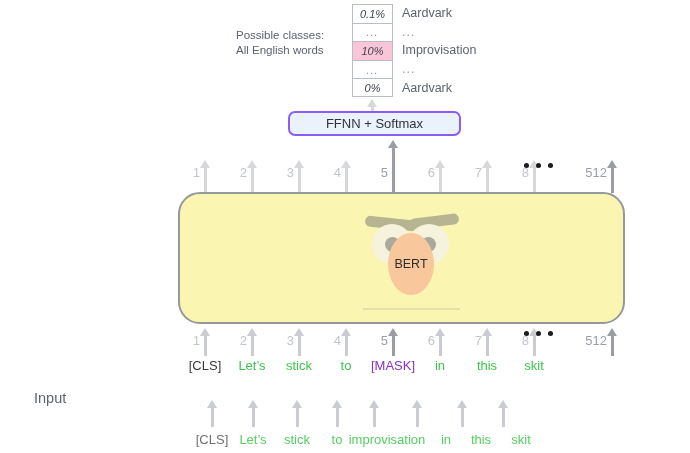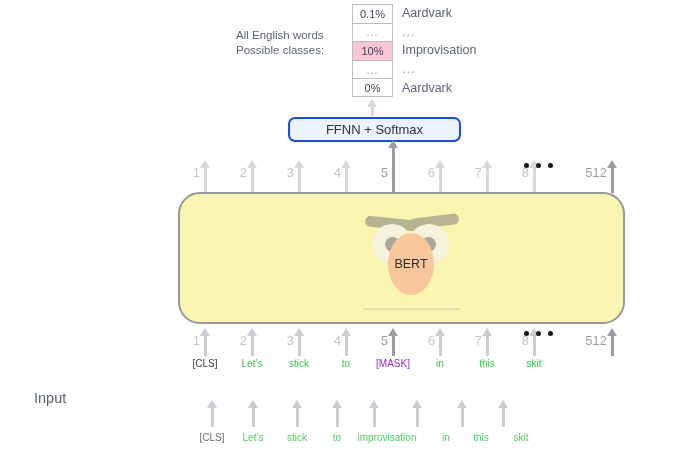--- a/index.html
+++ b/index.html
@@ -63,20 +63,21 @@
     height: 18.6px;
     box-sizing: border-box;
     border: 1px solid #b9bec6;
     border-bottom: none;
     background: #ffffff;
     font-size: 11px;
     color: #3e444d;
     display: flex;
     align-items: center;
     justify-content: center;
+    font-style: italic;
   }
   .pred-row:last-child .pred-pct { border-bottom: 1px solid #b9bec6; }
   .pred-row.ellipsis .pred-pct { color: #8d939c; letter-spacing: 1px; }
   .pred-row.highlight .pred-pct { background: #f9c5d7; }
   .pred-label {
     padding-left: 9px;
     font-size: 12.5px;
     color: #5c6470;
     white-space: nowrap;
   }
@@ -103,26 +104,26 @@
     height: 0;
     border-left: 5.5px solid transparent;
     border-right: 5.5px solid transparent;
     border-bottom: 8px solid currentColor;
   }
 
   
   #ffnn-box {
     position: absolute;
     left: 288px;
-    top: 117px;
+    top: 111px;
     width: 173px;
     height: 25px;
     box-sizing: border-box;
     background: #eaf3fb;
-    border: 2px solid #1d4ed8;
+    border: 2px solid #8b5cf6;
     border-radius: 7px;
     display: flex;
     align-items: center;
     justify-content: center;
     font-size: 13px;
     color: #2d333c;
   }
 
   
   .idx {
@@ -214,43 +215,43 @@
     left: 8px;
     top: 102px;
     width: 97px;
     height: 1.5px;
     background: #e7dfa8;
   }
 
   
   .tok {
     position: absolute;
-    font-size: 10px;
+    font-size: 13px;
     text-align: right;
     white-space: nowrap;
     transform: translateX(-50%);
   }
   .tok.green { color: #3cc64c; }
   .tok.dark  { color: #3a3a3a; }
   .tok.mask  { color: #8b30c8; }
   .tok.pale  { color: #56d062; }
   .tok.paledark { color: #6f6f6f; }
 </style>
 </head>
 <body>
 
 <div class="stage">
 
 
 
   <div class="caption" id="caption-input">Input</div>
 
   <div id="classes-note">
+    <div>Possible classes:</div>
     <div>All English words</div>
-    <div>Possible classes:</div>
   </div>
 
   <div id="pred-table">
       <div class="pred-row">
         <div class="pred-pct">0.1%</div>
         <div class="pred-label">Aardvark</div>
       </div>
       <div class="pred-row ellipsis">
         <div class="pred-pct">...</div>
         <div class="pred-label">...</div>

